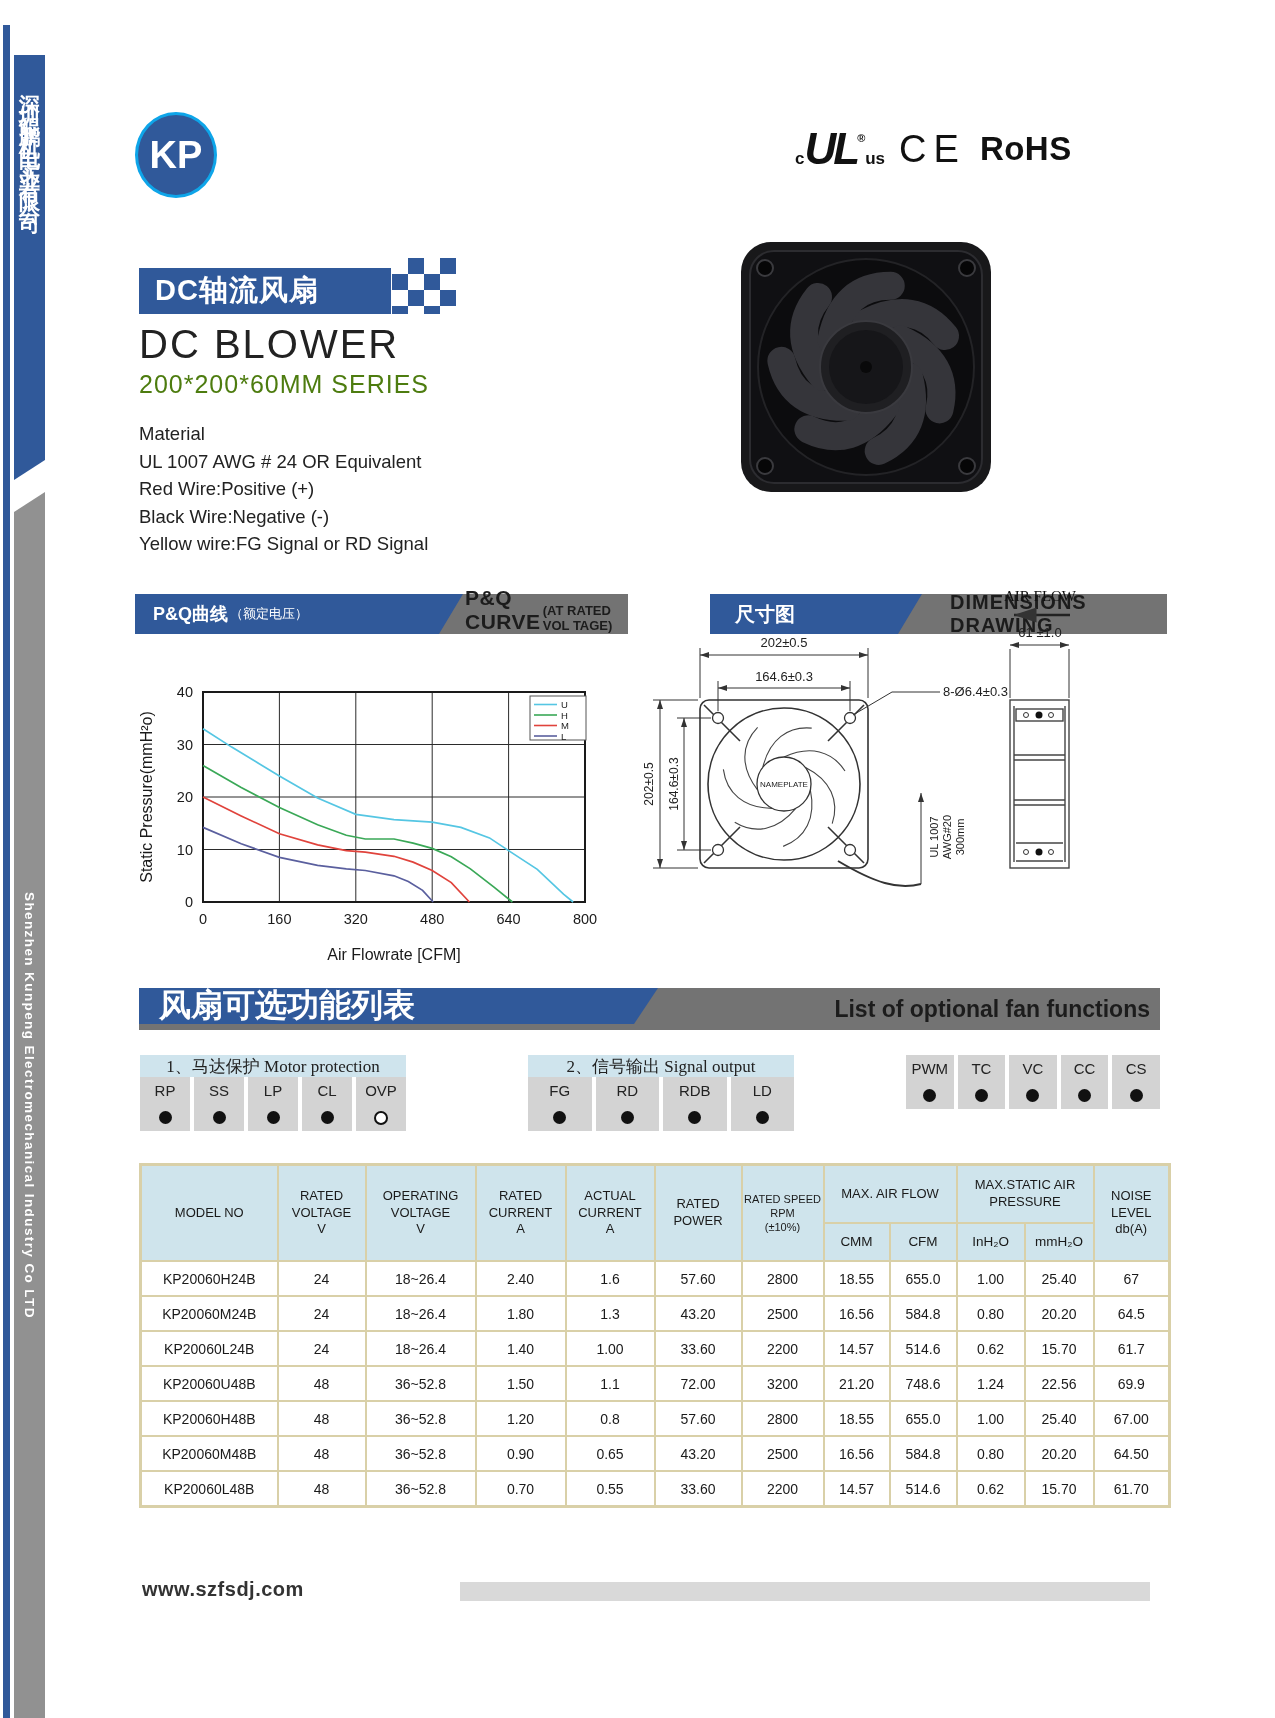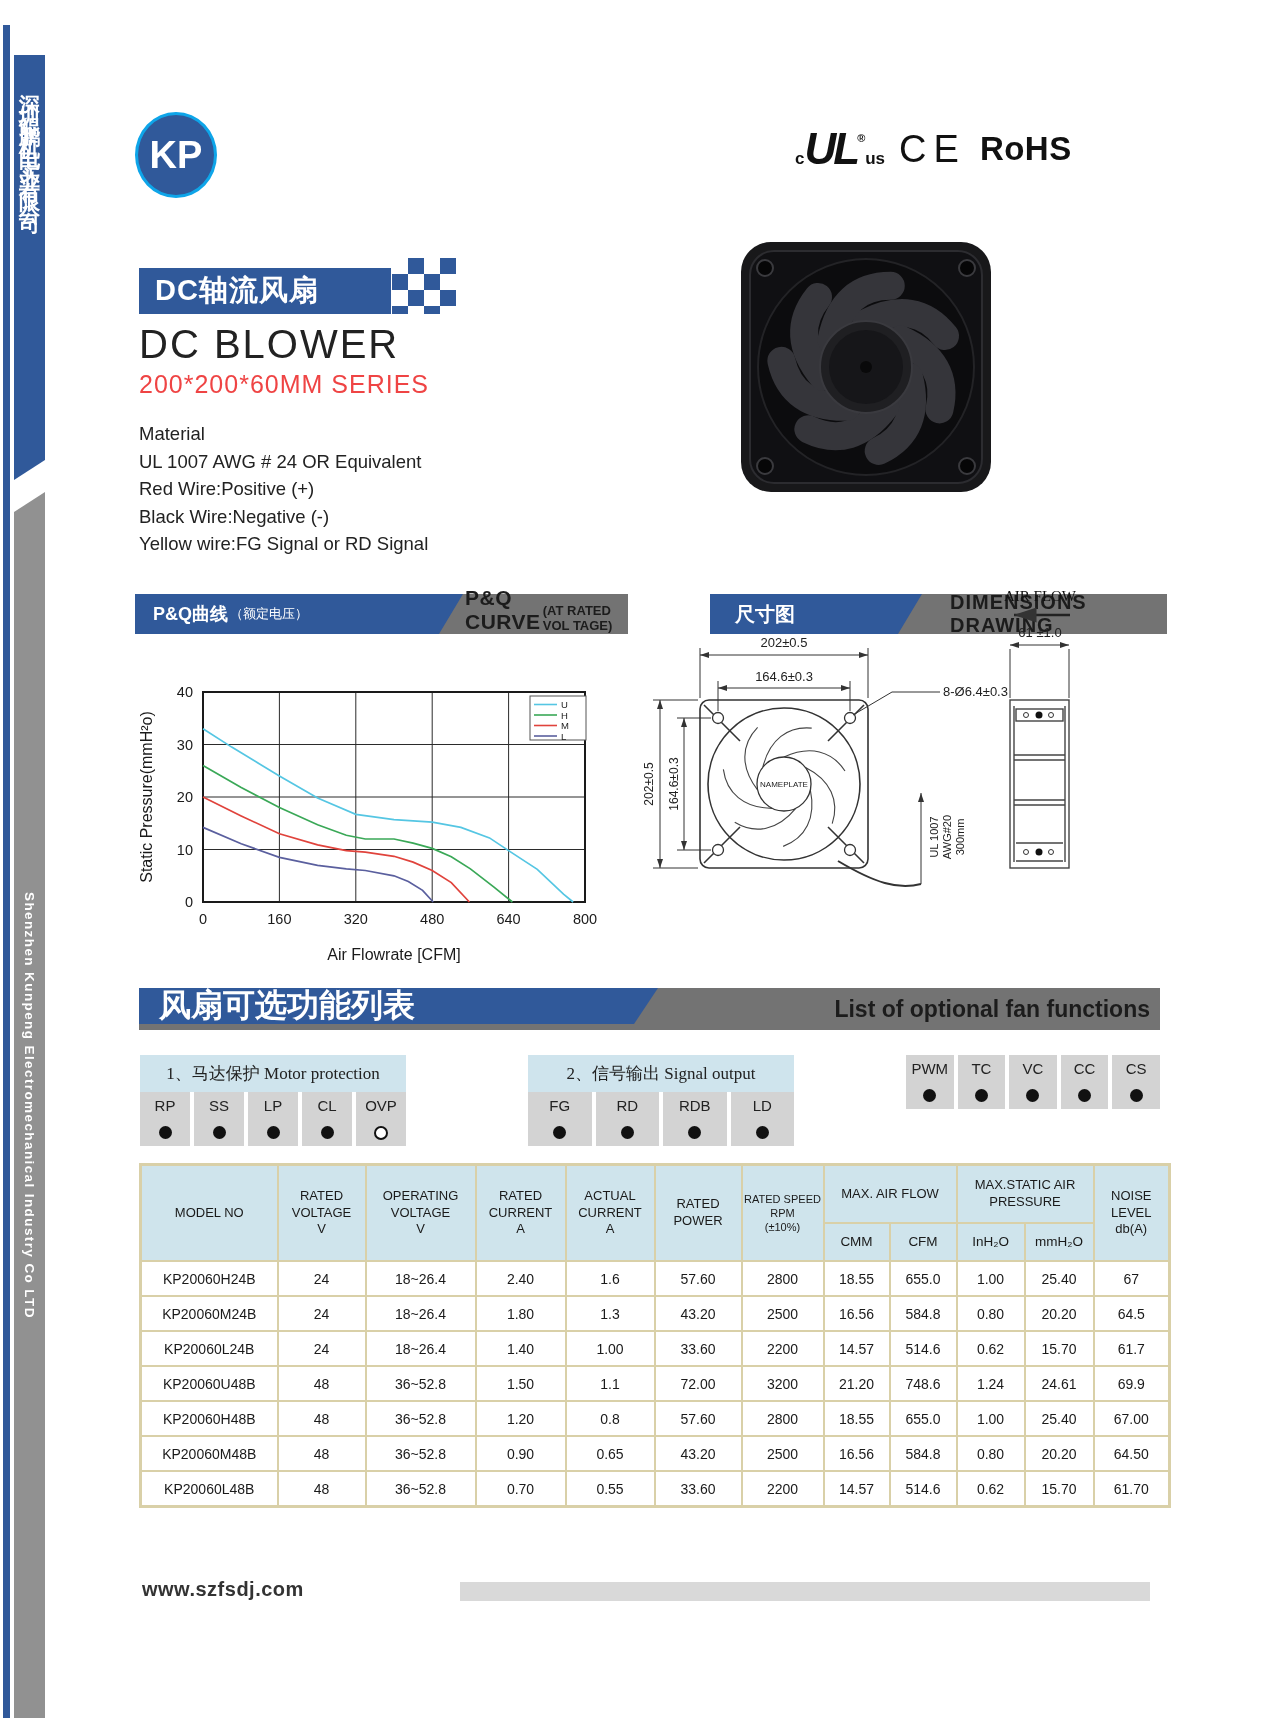--- a/index.html
+++ b/index.html
@@ -38,40 +38,40 @@
   .rohs{font-size:33px;font-weight:700;letter-spacing:0.5px;}
 
   
   .cn-banner{left:139px;top:268px;width:252px;height:46px;background:#30599a;color:#fff;
     display:flex;align-items:center;padding-left:16px;box-sizing:border-box;
     font-size:29px;font-weight:bold;letter-spacing:1px;}
   .checker{left:392px;top:258px;width:64px;height:56px;
     background-image:conic-gradient(#30599a 90deg,#fff 90deg 180deg,#30599a 180deg 270deg,#fff 270deg);
     background-size:32px 32px;}
   .dc-title{left:139px;top:322px;font-size:40px;font-weight:500;letter-spacing:2px;color:#222;}
-  .dc-series{left:139px;top:370px;font-size:25px;letter-spacing:1px;color:#ef4444;}
+  .dc-series{left:139px;top:370px;font-size:25px;letter-spacing:1px;color:#4d7c0f;}
   .mat{left:139px;top:420px;font-size:18.5px;line-height:27.5px;color:#222;}
 
   
   .band{height:40px;background:#737373;}
   .band-blue{height:40px;background:#30599a;clip-path:polygon(0 0,100% 0,calc(100% - 24px) 100%,0 100%);
     display:flex;align-items:center;color:#fff;box-sizing:border-box;}
   .pq-cn{font-size:18px;font-weight:bold;}
   .pq-cn-sub{font-size:13px;margin-left:2px;}
   .pq-en{position:absolute;left:330px;top:0;height:40px;display:flex;align-items:flex-end;color:#1c1c1c;padding-bottom:7px;}
   .pq-en b{font-size:21px;font-weight:600;letter-spacing:0.5px;}
   .pq-en span{font-size:13px;font-weight:600;margin-bottom:1px;margin-top:16px;}
   .dim-en{position:absolute;left:240px;top:0;height:40px;display:flex;align-items:center;color:#1c1c1c;
     font-size:20px;font-weight:600;letter-spacing:1px;}
   .fn-en{position:absolute;right:10px;top:0;height:42px;display:flex;align-items:center;color:#1c1c1c;
     font-size:23px;font-weight:600;}
 
   
   .fn-table{top:1055px;}
-  .fn-title{background:#cfe4ed;height:37px;display:flex;align-items:center;justify-content:center;
+  .fn-title{background:#cfe4ed;height:22px;display:flex;align-items:center;justify-content:center;
     font-family:"Liberation Serif",serif;font-size:17px;color:#222;}
   .fn-row{display:flex;gap:4px;}
   .fn-cell{flex:1;background:#d3d3d3;height:27px;display:flex;align-items:center;justify-content:center;
     font-size:15px;color:#222;}
   .dot{width:13px;height:13px;border-radius:50%;background:#111;display:inline-block;}
   .dot.hollow{width:10px;height:10px;background:#fff;border:2px solid #111;}
 
   
   table.spec{position:absolute;left:139px;top:1163px;width:1029px;border-collapse:collapse;
     table-layout:fixed;border:3px solid #d9d0a8;}
@@ -478,21 +478,21 @@
           <td>KP20060U48B</td>
           <td>48</td>
           <td>36~52.8</td>
           <td>1.50</td>
           <td>1.1</td>
           <td>72.00</td>
           <td>3200</td>
           <td>21.20</td>
           <td>748.6</td>
           <td>1.24</td>
-          <td>24.61</td>
+          <td>22.56</td>
           <td>69.9</td>
         </tr>
         <tr>
           <td>KP20060H48B</td>
           <td>48</td>
           <td>36~52.8</td>
           <td>1.20</td>
           <td>0.8</td>
           <td>57.60</td>
           <td>2800</td>

